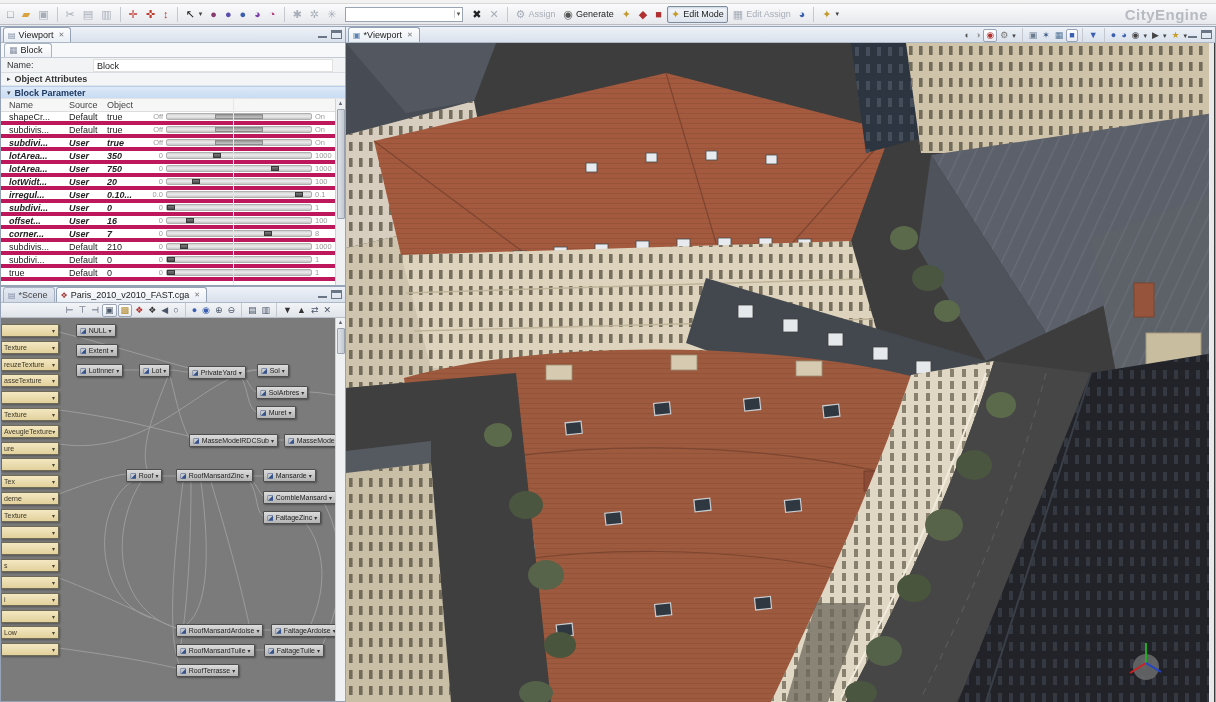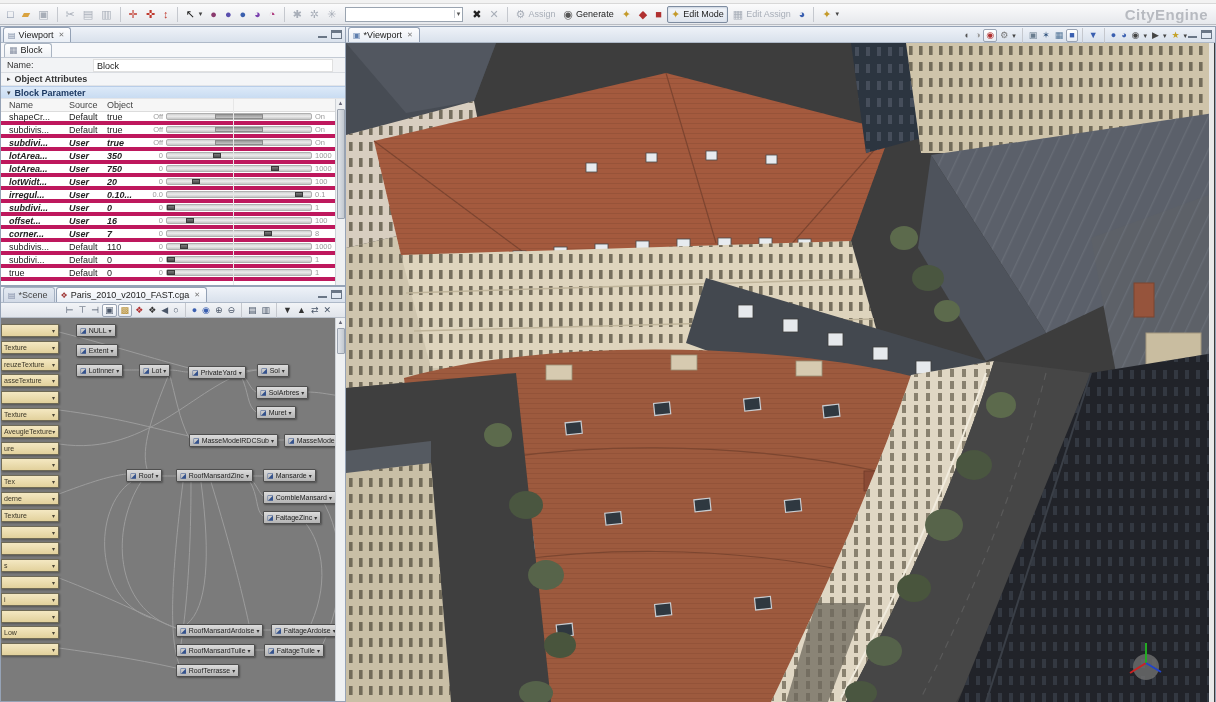--- a/index.html
+++ b/index.html
@@ -366,21 +366,21 @@
                   <span class="smin">0</span>
                   <span class="strack">
                     <span class="sthumb" style="left: calc(70% - 4px);"></span>
                   </span>
                   <span class="smax">8</span>
                 </span>
               </div>
               <div class="prow">
                 <span class="pc-name">subdivis...</span>
                 <span class="pc-src">Default</span>
-                <span class="pc-val">110</span>
+                <span class="pc-val">210</span>
                 <span class="pc-slider">
                   <span class="smin">0</span>
                   <span class="strack">
                     <span class="sthumb" style="left: calc(12% - 4px);"></span>
                   </span>
                   <span class="smax">1000</span>
                 </span>
               </div>
               <div class="prow">
                 <span class="pc-name">subdivi...</span>

